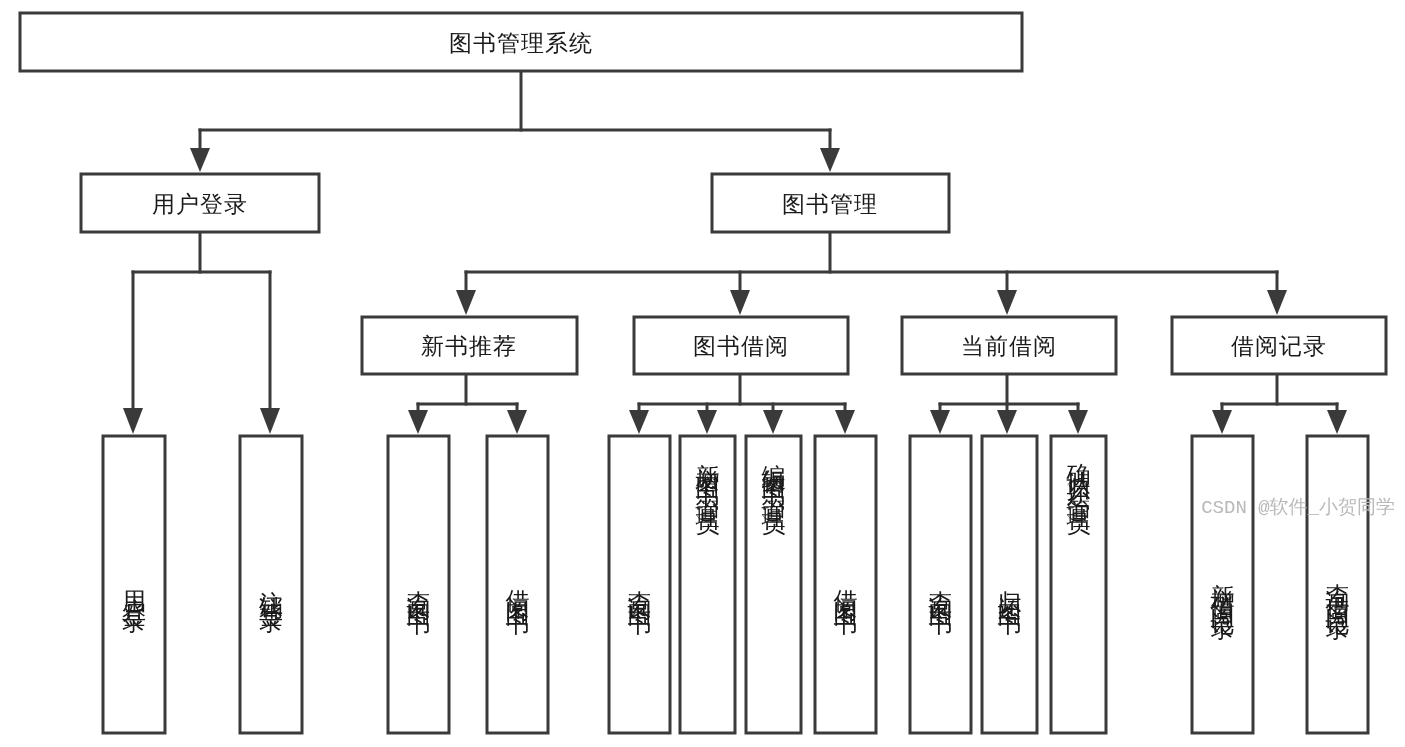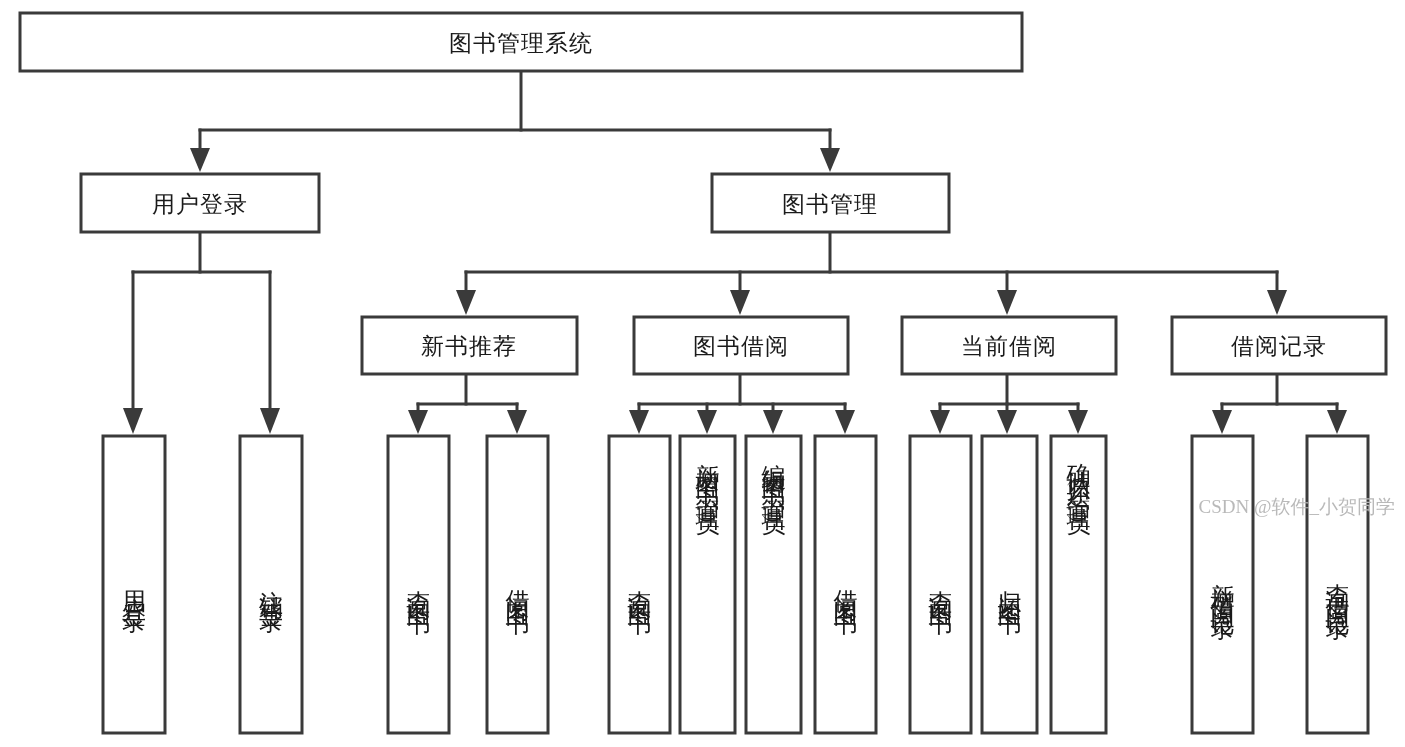--- a/index.html
+++ b/index.html
@@ -47,21 +47,21 @@
     font-size: 23px;
     fill: #1a1a1a;
     text-anchor: middle;
     dominant-baseline: central;
     letter-spacing: 1px;
   }
   .watermark {
     position: absolute;
     right: 10px;
     bottom: 6px;
-    font-family: Liberation Serif, serif;
+    font-family: Liberation Mono, monospace;
     font-size: 19px;
     color: #b9b9b9;
     white-space: nowrap;
     user-select: none;
   }
 </style>
 </head>
 <body>
 
 <div id="diagram-root">

